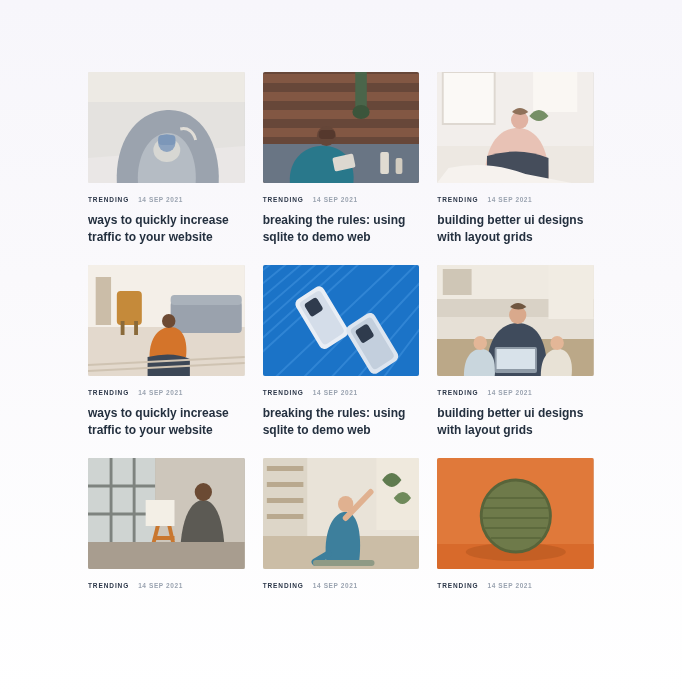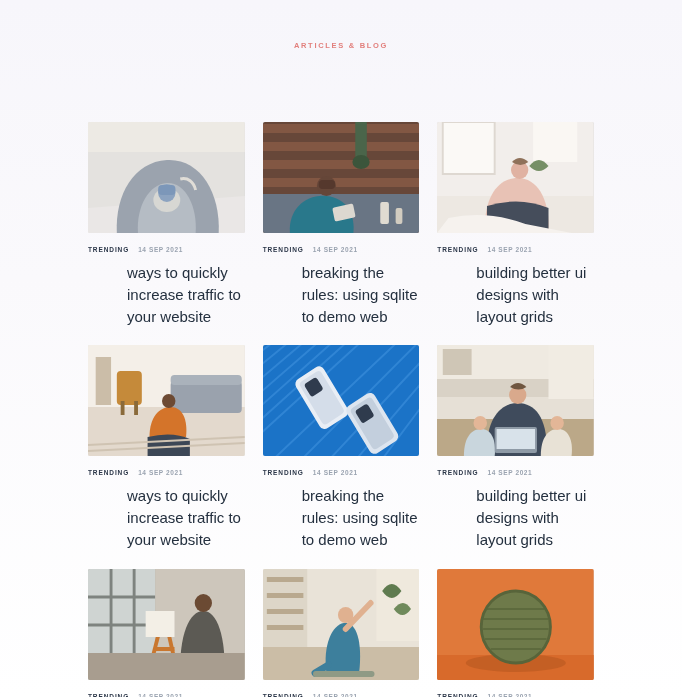--- a/index.html
+++ b/index.html
@@ -63,34 +63,32 @@
     gap: 9px;
     font-size: 6.5px;
     letter-spacing: 0.9px;
     font-weight: bold;
     text-transform: uppercase;
   }
   .meta .tag { color: #2b3648; }
   .meta .date { color: #9aa3b0; letter-spacing: 0.6px; }
   .card-title {
     margin-top: 9px;
-    font-size: 15px;
+    font-size: 12px;
     line-height: 1.45;
-    font-weight: normal;
+    font-weight: bold;
     color: #24303f;
     max-width: 155px;
-    margin-left: 39px;
   }
 </style>
 </head>
 <body>
 
 <div class="page">
 
-  <div class="eyebrow">ARTICLES &amp; BLOG</div>
 
   <div class="grid">
 
     <div class="card">
       <div class="thumb">
         <svg viewBox="0 0 163 111" preserveAspectRatio="none" aria-hidden="true">
           <rect x="0" y="0" width="163" height="111" fill="#e9e7e4"></rect>
           <rect x="0" y="0" width="163" height="30" fill="#f2efe9"></rect>
           <path d="M0 86 L163 74 L163 111 L0 111 Z" fill="#efeceb"></path>
           <path d="M30 111 C28 72 48 40 82 38 C116 36 138 70 136 111 Z" fill="#9fa7b2"></path>

